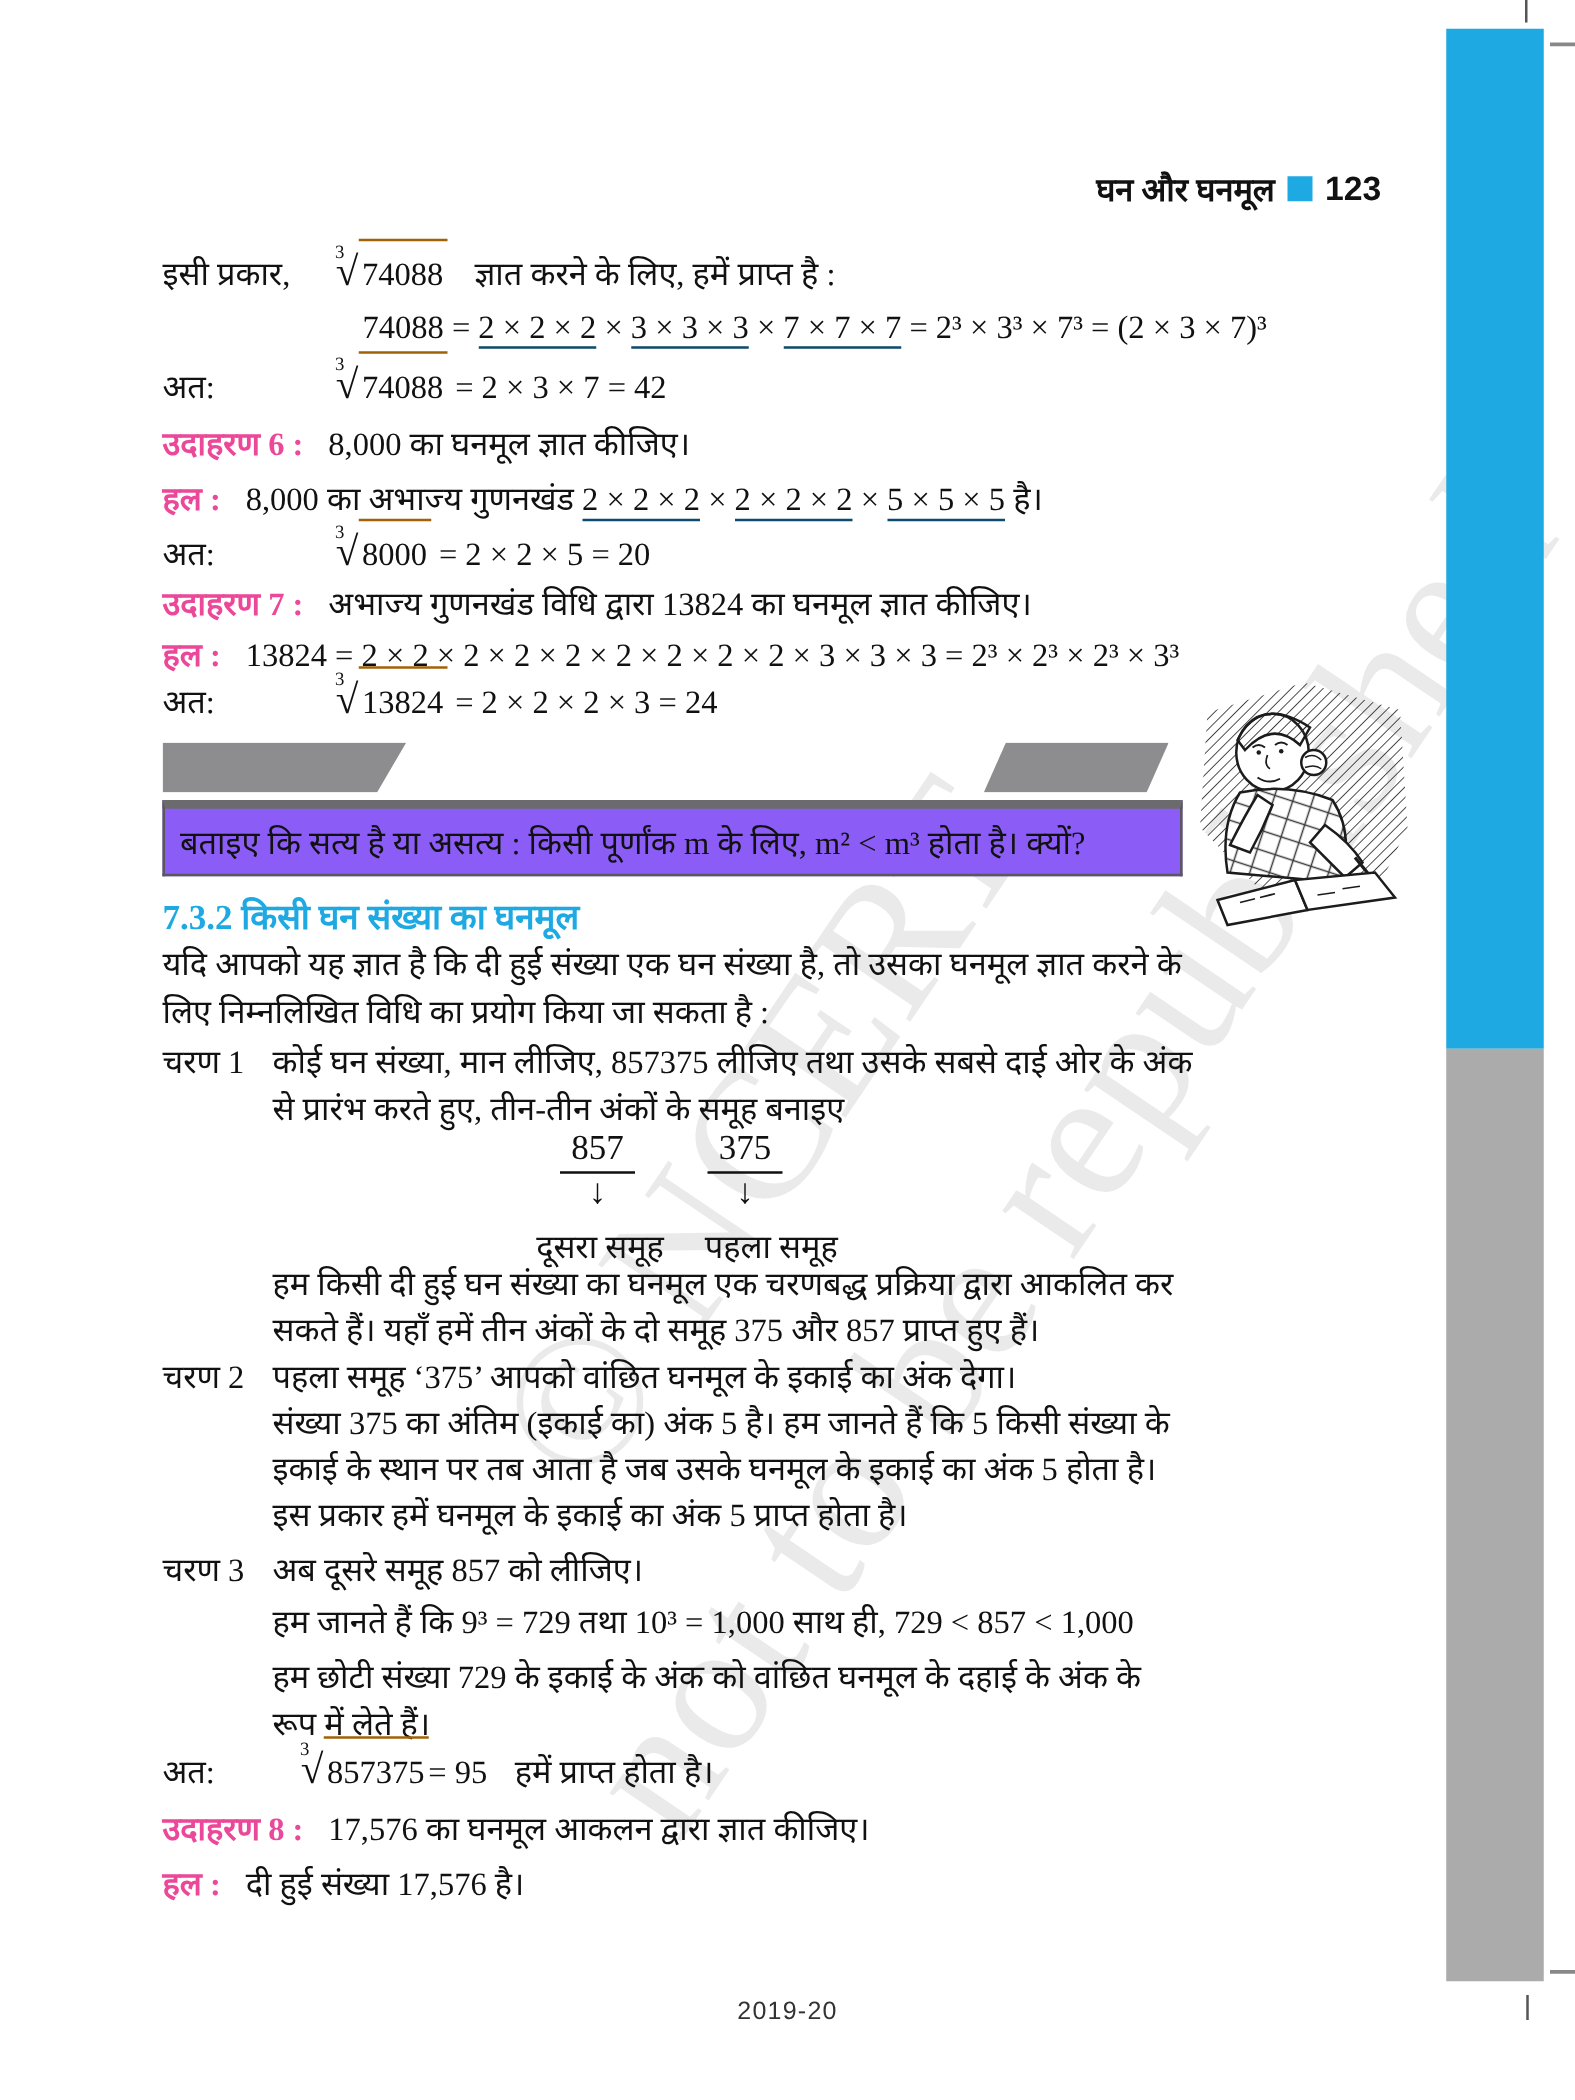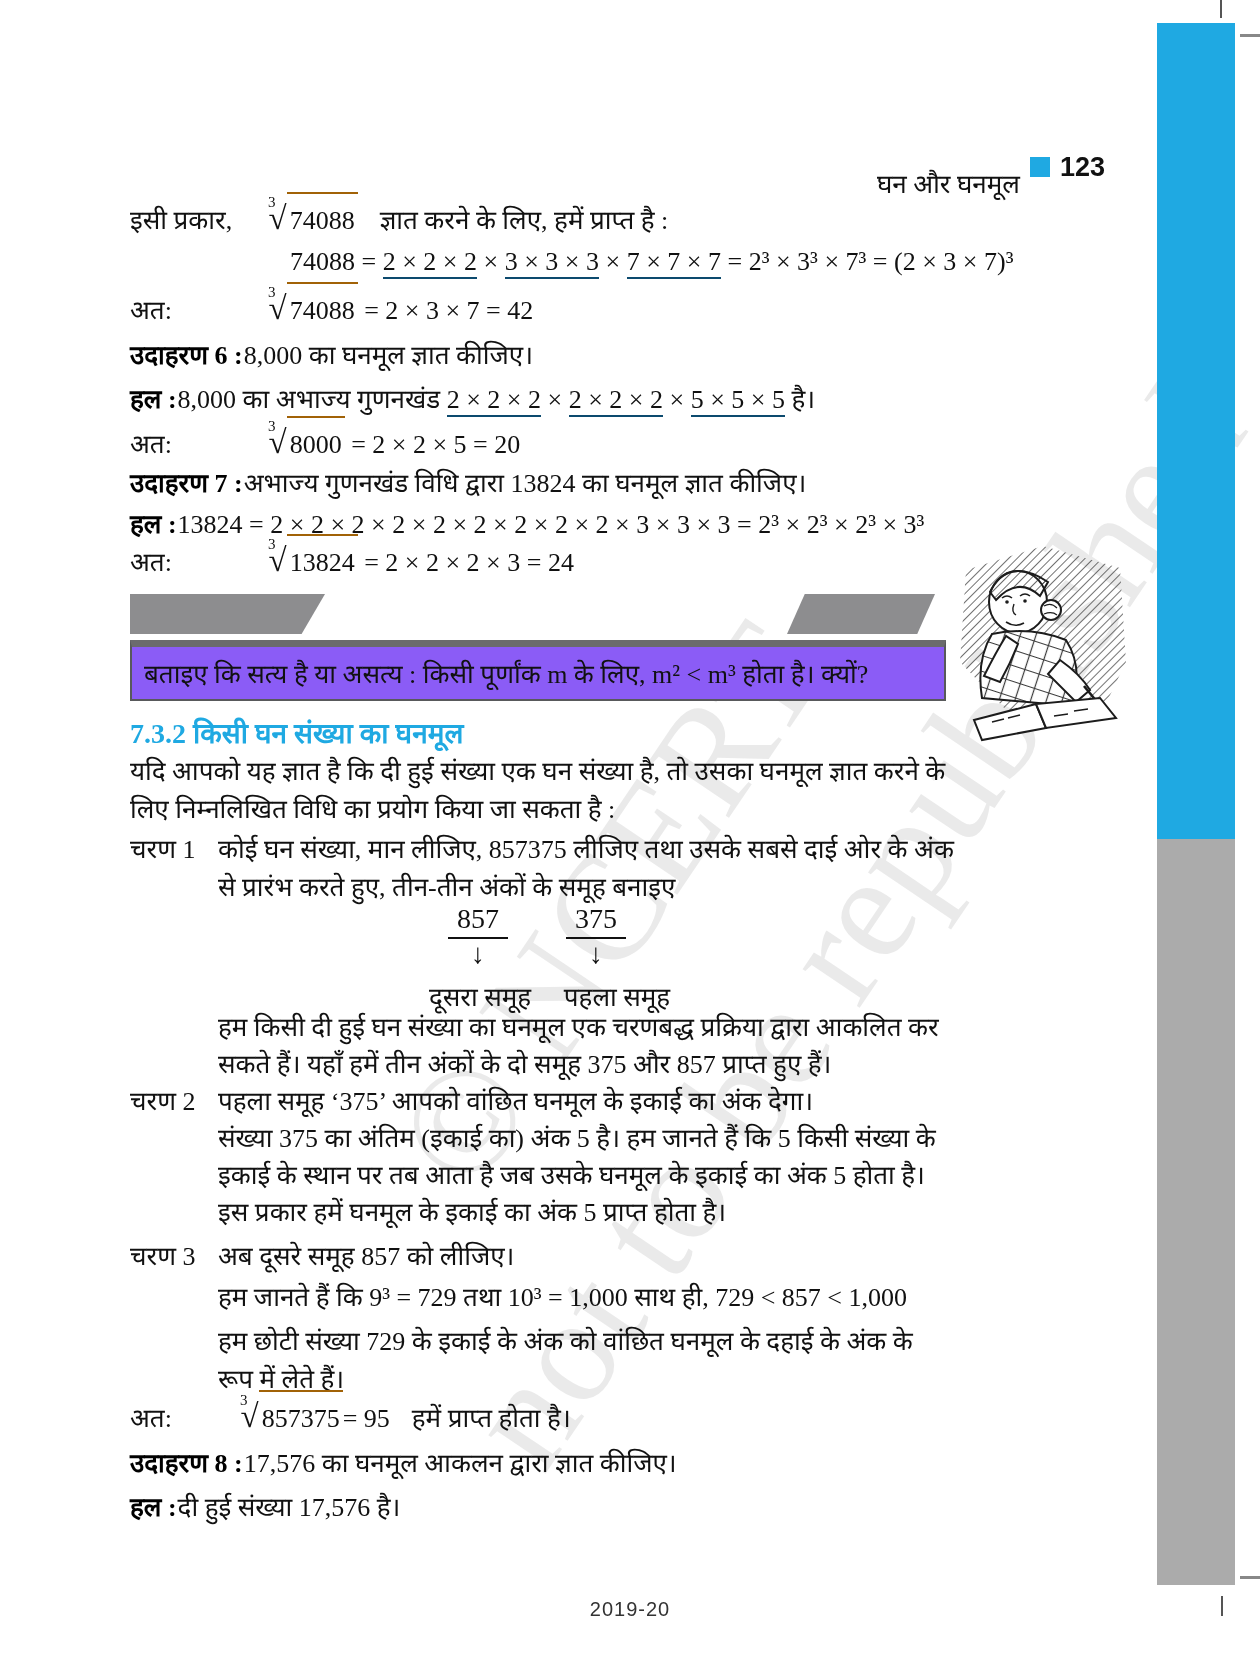--- a/index.html
+++ b/index.html
@@ -6,31 +6,31 @@
   body{
     width:1260px;height:1680px;position:relative;background:#ffffff;
     font-family:"Liberation Serif","DejaVu Serif",serif;color:#111;
     overflow:hidden;
   }
   .abs{position:absolute;}
   .line{position:absolute;left:130px;font-size:26px;white-space:nowrap;color:#111;}
   .indent{left:218px;}
   .hang{display:inline-block;width:138px;}
   .gap{margin-left:22px;}
-  .cyan-label{color:#000000;font-weight:bold;margin-right:1px;}
+  .cyan-label{color:#ec4899;font-weight:bold;margin-right:20px;}
   .step-label{display:inline-block;width:88px;font-weight:normal;}
   .u{border-bottom:2px solid #0c4a6e;padding-bottom:1px;}
   
   .radical{white-space:nowrap;}
   .radical .idx{font-size:15px;position:relative;top:-12px;margin-right:-7px;}
   .radical .sign{font-size:33px;font-weight:normal;}
   .radical .rad{border-top:2px solid #a16207;padding:12px 3px;}
   
   .page-header{position:absolute;top:133px;right:155px;display:flex;align-items:center;gap:10px;}
-  .page-header .chapter{font-weight:normal;font-size:26px;margin-top:32px;}
+  .page-header .chapter{font-weight:bold;font-size:26px;}
   .page-header .sq{width:20px;height:20px;background:#1fa9e2;}
   .page-header .pnum{font-weight:bold;font-size:27px;font-family:"Liberation Sans",sans-serif;}
   
   .bar-cyan{position:absolute;left:1157px;top:23px;width:78px;height:816px;background:#1fa9e2;}
   .bar-gray{position:absolute;left:1157px;top:839px;width:78px;height:746px;background:#ababab;}
   
   .tm{position:absolute;background:#555;}
   
   .band{position:absolute;left:130px;top:594px;width:805px;height:40px;}
   .band .bar-l{position:absolute;left:0;top:0;width:195px;height:100%;background:#8d8d8f;

